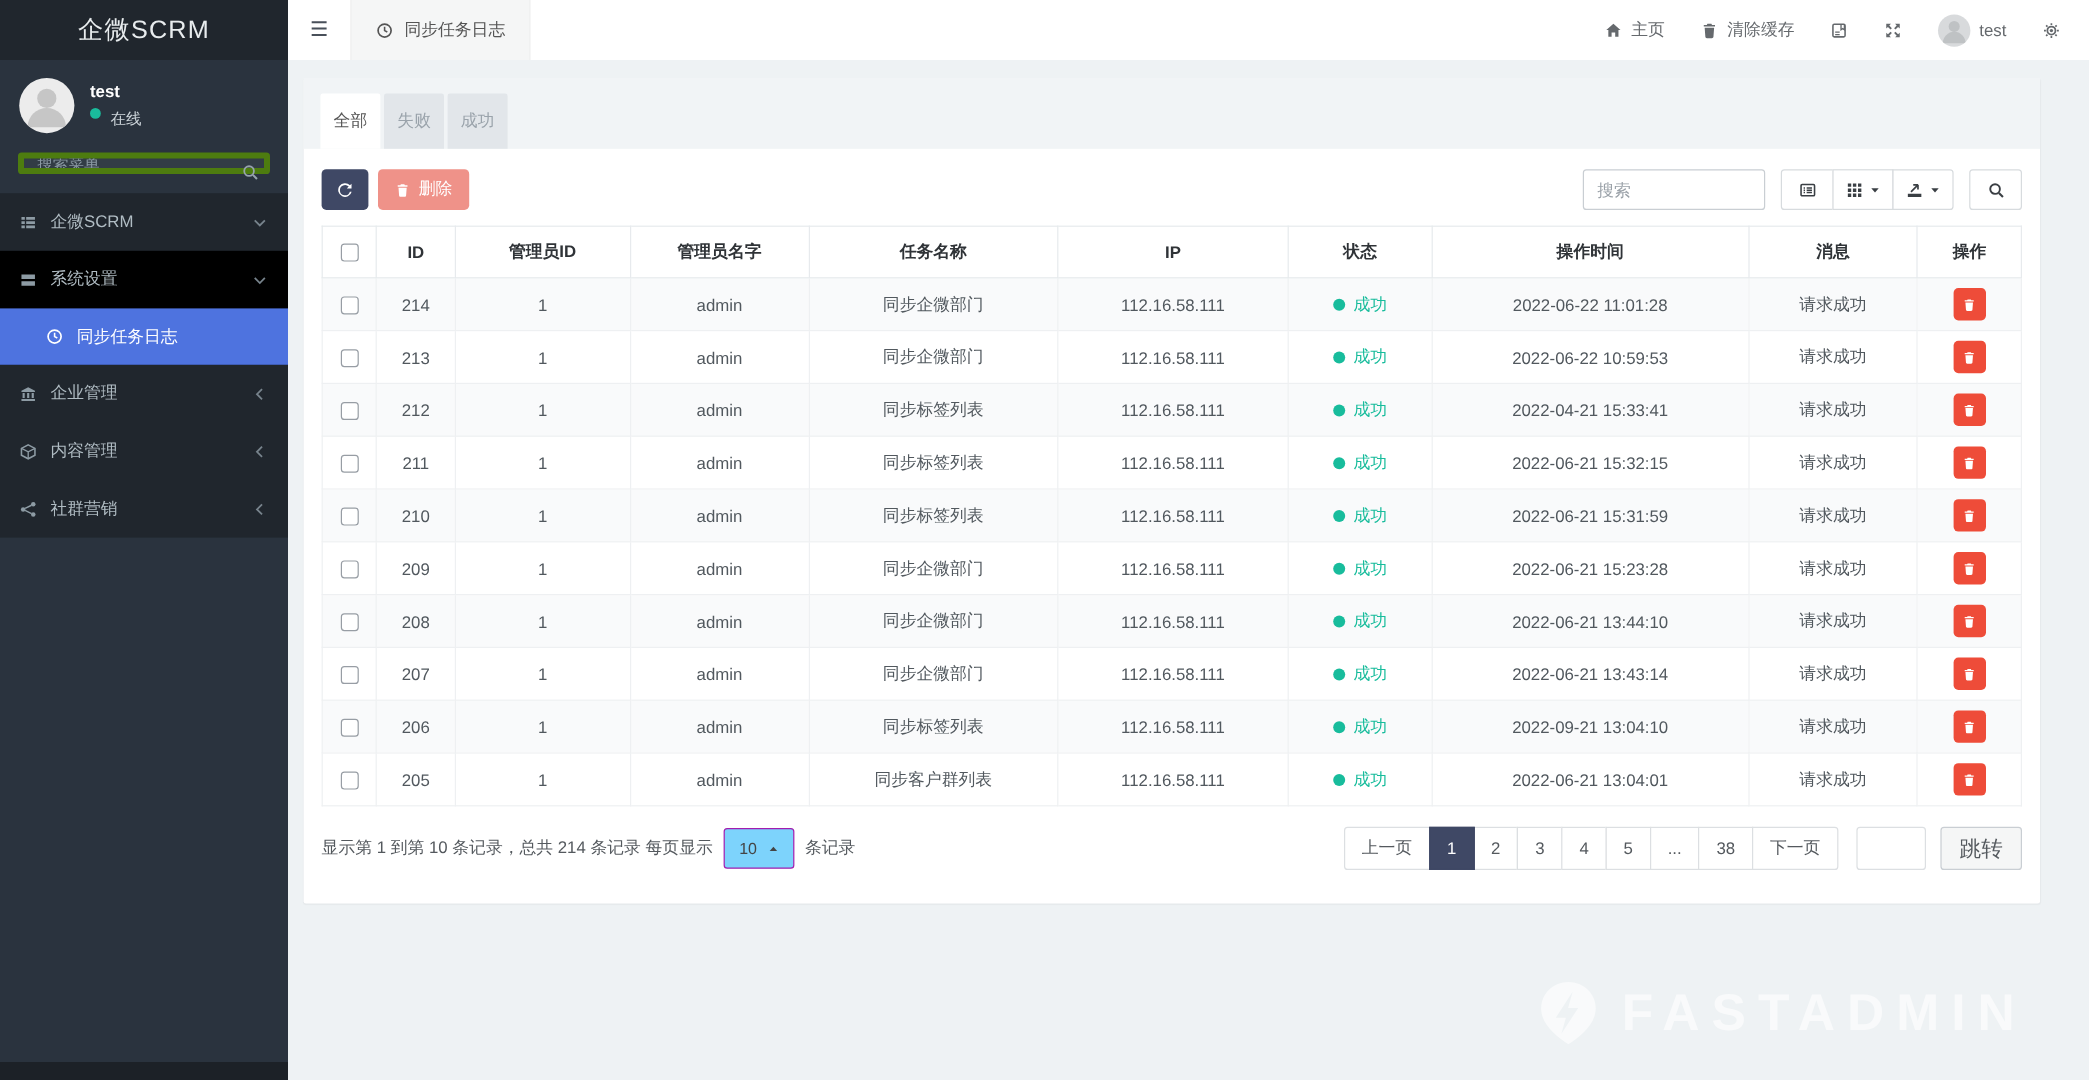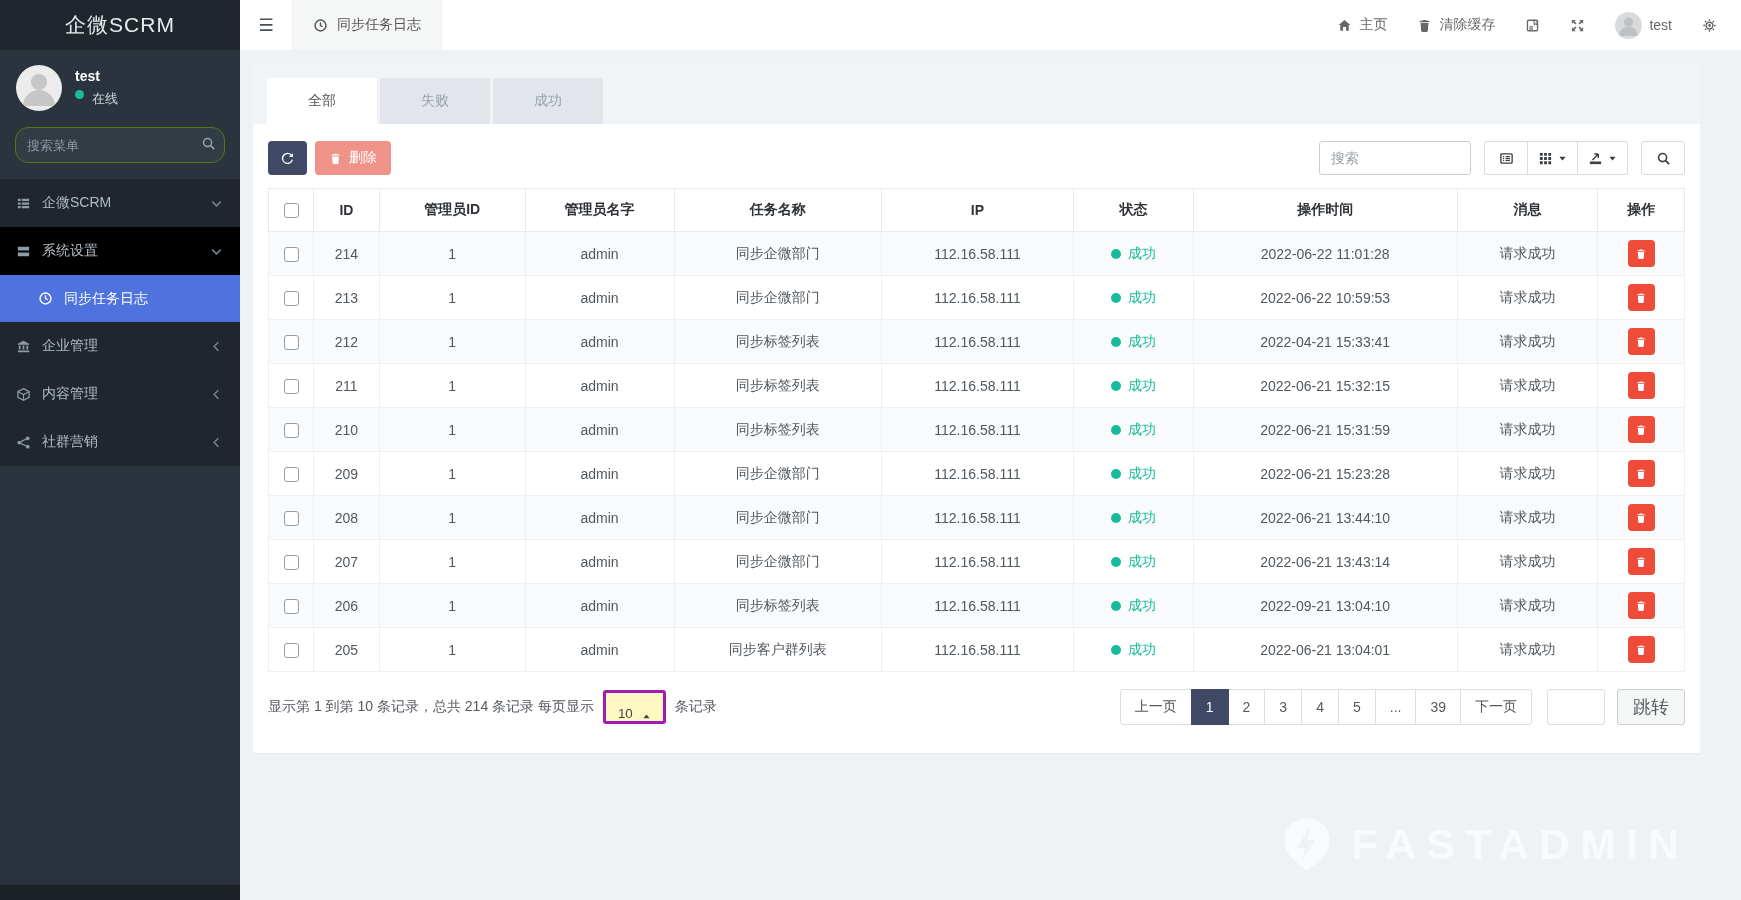--- a/index.html
+++ b/index.html
@@ -8,21 +8,21 @@
   svg.i{width:15px;height:15px;flex:none}
   
   .sidebar{position:fixed;left:0;top:0;width:240px;height:900px;background:#2a333e;color:#aeb9c0;z-index:20}
   .logo{height:50px;background:#20262d;display:flex;align-items:center;justify-content:center;color:#e8ecee;font-size:21px;font-weight:400;letter-spacing:1px}
   .user-panel{display:flex;align-items:center;gap:13px;padding:15px 16px 12px}
   .avatar-lg{width:46px;height:46px;border-radius:50%;background:#ececec;overflow:hidden;flex:none}
   .user-name{color:#fff;font-weight:bold;font-size:14px}
   .user-status{display:flex;align-items:flex-start;gap:8px;color:#cdd5da;font-size:13px;margin-top:6px}
   .dot{width:9px;height:9px;border-radius:50%;background:#1abc9c;flex:none}
   .side-search{margin:4px 15px 16px;position:relative}
-  .side-search input{width:100%;height:36px;background:#323c45;border:1px solid #4d7c0f;border-radius:13px;color:#cfd8dd;padding:0 32px 0 11px;font-size:13px;outline:none}
+  .side-search input{width:100%;height:18px;background:#323c45;border:5px solid #4d7c0f;border-radius:3px;color:#cfd8dd;padding:0 32px 0 11px;font-size:13px;outline:none}
   .side-search input::placeholder{color:#8b99a3}
   .side-search .mag{position:absolute;right:9px;top:9px;color:#97a4ad}
   .menu{background:#20262d}
   .menu-item{height:48px;display:flex;align-items:center;gap:11px;padding:0 16px;cursor:pointer;color:#b0bcc3}
   .menu-item .lab{flex:1}
   .menu-item .mi{color:#8d9ba4}
   .chev{color:#77838c}
   .group{background:#000000}
   .submenu-item{height:47px;display:flex;align-items:center;gap:11px;padding:0 16px 0 38px;cursor:pointer;color:#b0bcc3}
   .submenu-item.active{background:#4e73df;color:#fff}
@@ -32,21 +32,21 @@
   .navbar{margin-left:240px;height:50px;background:#fff;display:flex;align-items:stretch;position:relative}
   .hamburger{width:52px;display:flex;align-items:center;justify-content:center;font-size:17px;color:#49505a;cursor:pointer}
   .nav-tab{display:flex;align-items:center;gap:9px;padding:0 20px;background:#f5f6f6;color:#555;cursor:pointer;border-left:1px solid #efefef;border-right:1px solid #efefef}
   .nav-right{margin-left:auto;display:flex;align-items:center;gap:30px;padding-right:24px;color:#65696d}
   .nav-link{display:flex;align-items:center;gap:7px;cursor:pointer;color:#65696d}
   .avatar-sm{width:27px;height:27px;border-radius:50%;background:#d8dadc;overflow:hidden;flex:none}
   
   .content{margin-left:240px;height:850px;position:relative;padding:15px 41px 0 13px}
   .panel{background:#fff;border-radius:2px;box-shadow:0 1px 1px rgba(0,0,0,.04)}
   .panel-heading{background:#f1f4f6;padding:13px 14px 0;display:flex;gap:3px}
-  .tab{height:46px;padding:0 41px;display:flex;align-items:center;font-size:14px;cursor:pointer;border-radius:2px 2px 0 0}
+  .tab{height:46px;padding:0 11px;display:flex;align-items:center;font-size:14px;cursor:pointer;border-radius:2px 2px 0 0}
   .tab.active{background:#fff;color:#555}
   .tab.inactive{background:#e2e6ea;color:#9aa3ab}
   .panel-body{padding:17px 15px 28px}
   .toolbar{display:flex;align-items:center;margin-bottom:13px}
   .btn-refresh{width:39px;height:34px;background:#3f4865;border:none;border-radius:4px;color:#fff;display:flex;align-items:center;justify-content:center;cursor:pointer}
   .btn-del{height:34px;background:#ef9289;border:none;border-radius:4px;color:#fff;display:flex;align-items:center;gap:7px;padding:0 14px;margin-left:8px;font-size:14px;cursor:default}
   .toolbar-right{margin-left:auto;display:flex;align-items:center}
   .search-input{width:152px;height:34px;border:1px solid #c9ced3;border-radius:3px;padding:0 11px;font-size:14px;color:#555;outline:none}
   .search-input::placeholder{color:#9aa1a8}
   .btn-group{display:flex;margin-left:13px}
@@ -59,21 +59,21 @@
   table{width:100%;border-collapse:collapse;table-layout:fixed}
   th,td{border:1px solid #eef0f2;text-align:center;font-size:14px;height:44px;white-space:nowrap;overflow:hidden;color:#51585e}
   th{color:#2f3337;font-weight:bold;height:43px;border-color:#e7eaed}
   tbody tr:nth-child(odd){background:#f9fafb}
   input[type=checkbox]{appearance:none;-webkit-appearance:none;width:15px;height:15px;border:1px solid #979da4;border-radius:3px;background:#fff;vertical-align:middle;cursor:pointer}
   .status{display:inline-flex;align-items:center;gap:7px;color:#18bc9c}
   .dot2{width:10px;height:10px;border-radius:50%;background:#18bc9c;flex:none}
   .btn-row-del{width:27px;height:27px;background:#ee4c39;border:none;border-radius:4px;color:#fff;display:inline-flex;align-items:center;justify-content:center;cursor:pointer}
   
   .table-footer{display:flex;align-items:center;margin-top:17px;color:#54595e;font-size:14px}
-  .page-size-btn{display:inline-flex;align-items:flex-end;gap:9px;height:34px;padding:0 12px;border:3px solid #a21caf;background:#fef9c3;border-radius:3px;margin:0 9px;color:#444;cursor:pointer}
+  .page-size-btn{display:inline-flex;align-items:center;gap:9px;height:34px;padding:0 12px;border:1px solid #a21caf;background:#7dd3fc;border-radius:3px;margin:0 9px;color:#444;cursor:pointer}
   .pagination{margin-left:auto;display:flex;align-items:center}
   .page-btn{min-width:37px;height:36px;padding:0 14px;background:#fff;border:1px solid #dcdfe2;display:flex;align-items:center;justify-content:center;color:#54595e;cursor:pointer;margin-left:-1px}
   .page-btn.active{background:#3f4865;border-color:#3f4865;color:#fff;z-index:1}
   .jump-input{width:58px;height:36px;border:1px solid #dcdfe2;border-radius:3px;margin-left:15px;outline:none;padding:0 8px}
   .btn-jump{height:36px;padding:0 15px;border:1px solid #c9ced3;background:#f5f6f6;border-radius:3px;margin-left:12px;color:#54595e;cursor:pointer;font-size:18px}
   
   .watermark{position:absolute;right:52px;bottom:28px;display:flex;align-items:center;gap:16px;color:rgba(255,255,255,.62)}
   .watermark-text{font-size:43px;font-weight:bold;letter-spacing:10px}
 </style>
 </head>
@@ -576,21 +576,21 @@
   <div class="page-btn">2</div>
 
   <div class="page-btn">3</div>
 
   <div class="page-btn">4</div>
 
   <div class="page-btn">5</div>
 
   <div class="page-btn">...</div>
 
-  <div class="page-btn">39</div>
+  <div class="page-btn">38</div>
 </span>
           <div class="page-btn" style="border-radius:0 3px 3px 0">下一页</div>
           <input class="jump-input" type="text" style="">
           <button class="btn-jump">跳转</button>
         </div>
       </div>
     </div>
   </section>
 
   <div class="watermark">

